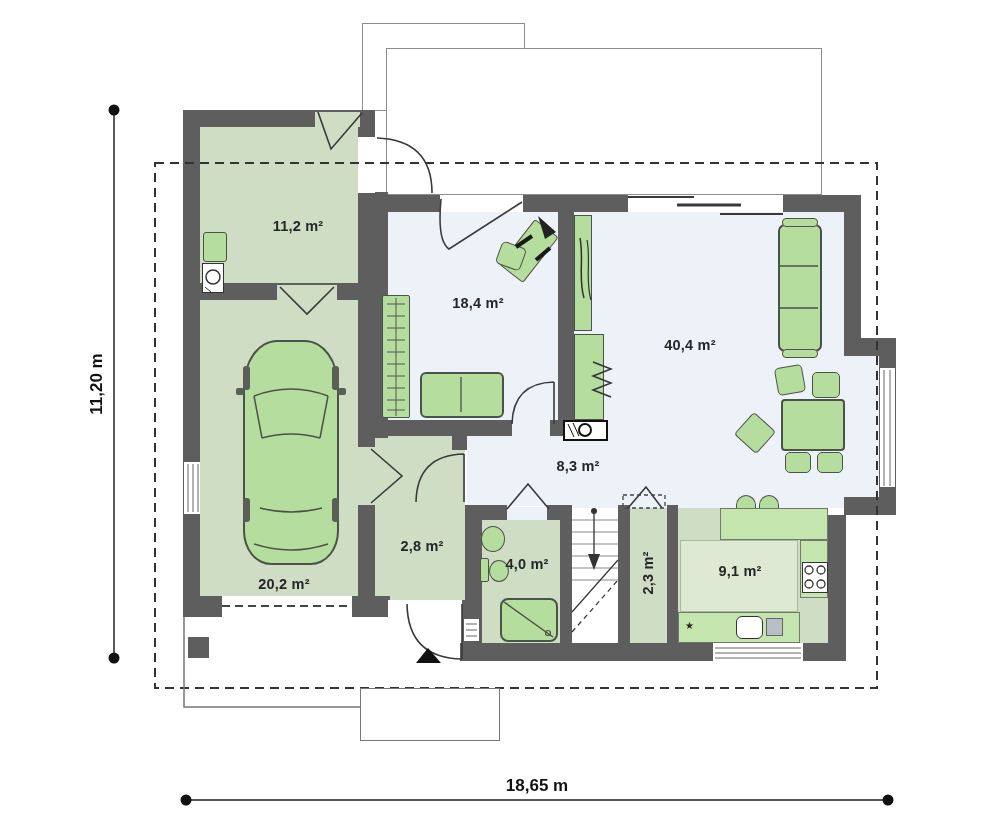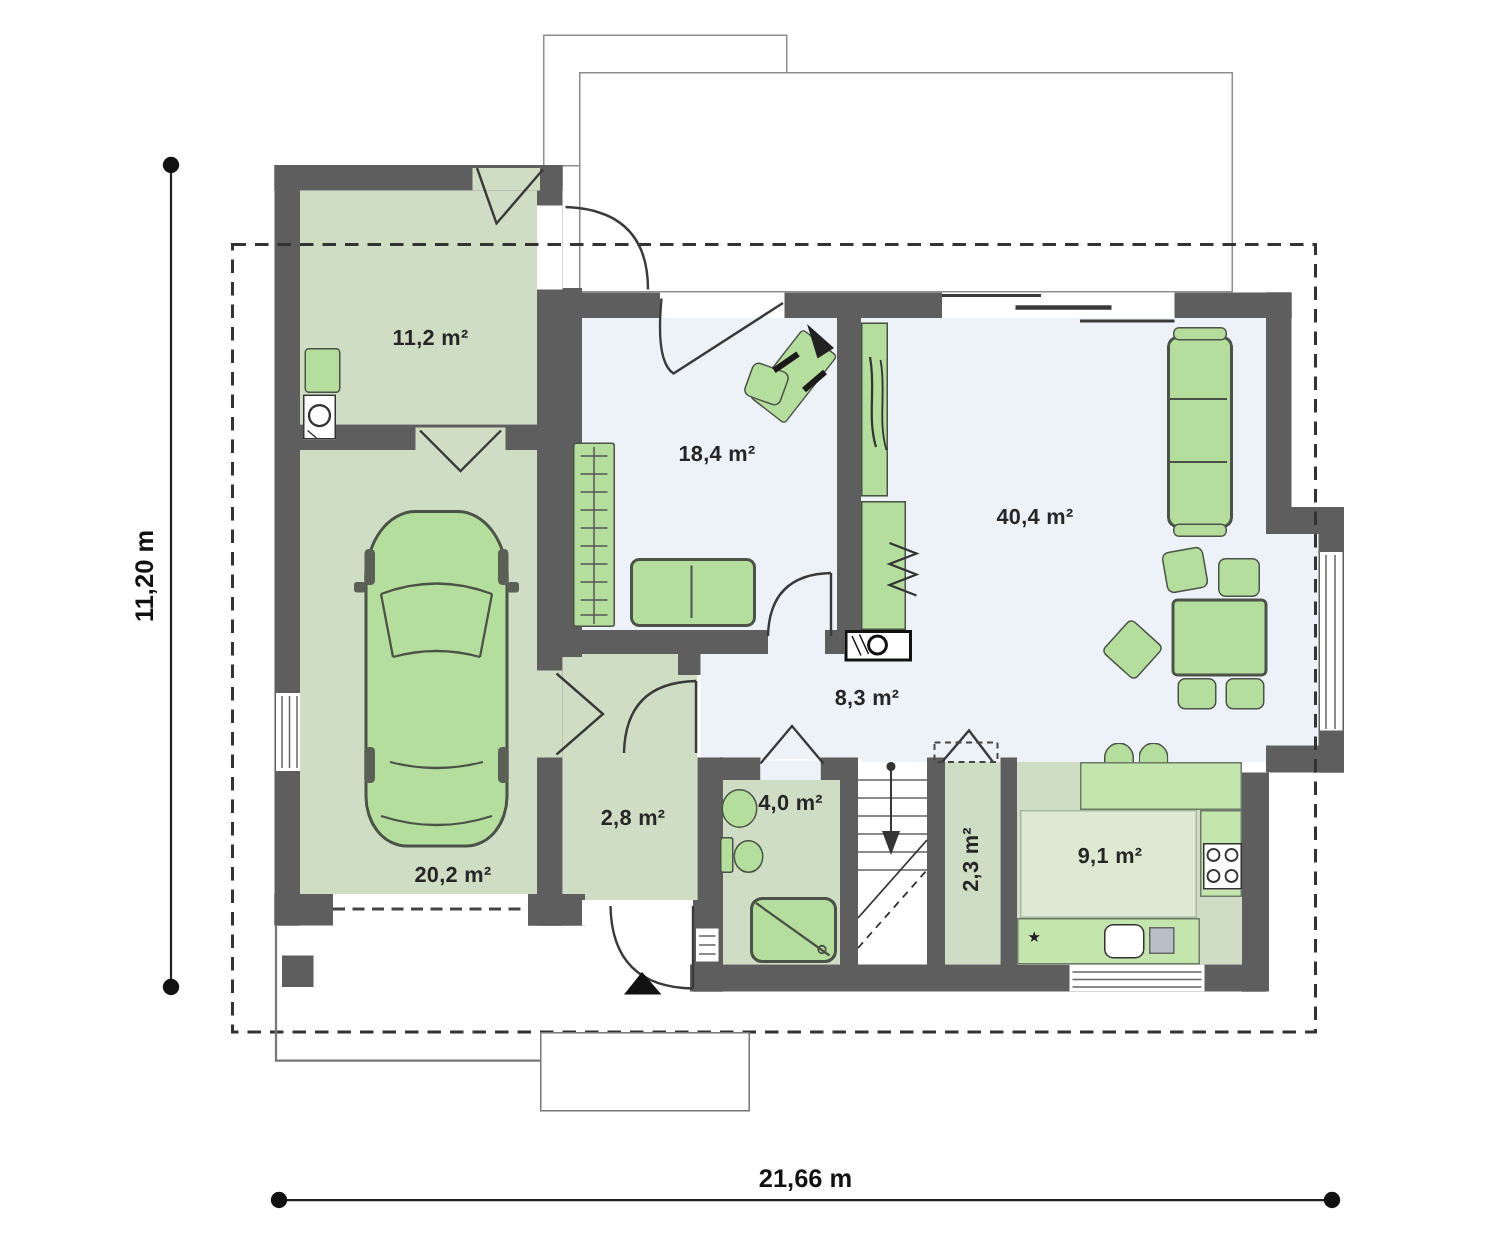--- a/index.html
+++ b/index.html
@@ -251,26 +251,26 @@
     <g>
       <line x1="114" y1="110" x2="114" y2="658" stroke="#222" stroke-width="1.5"></line>
       <circle cx="114" cy="110" r="5.5" fill="#111"></circle>
         <circle cx="114" cy="658" r="5.5" fill="#111"></circle>
       <line x1="186" y1="800" x2="888" y2="800" stroke="#222" stroke-width="1.5"></line>
       <circle cx="186" cy="800" r="5.5" fill="#111"></circle>
         <circle cx="888" cy="800" r="5.5" fill="#111"></circle>
     </g>
   </svg>
 
-  <div class="lbl" style="left:287px;top:226px;">11,2 m²</div>
+  <div class="lbl" style="left:298px;top:226px;">11,2 m²</div>
   <div class="lbl" style="left:478px;top:303px;">18,4 m²</div>
   <div class="lbl" style="left:690px;top:345px;">40,4 m²</div>
   <div class="lbl" style="left:578px;top:466px;">8,3 m²</div>
   <div class="lbl" style="left:422px;top:546px;">2,8 m²</div>
-  <div class="lbl" style="left:527px;top:536px;">4,0 m²</div>
+  <div class="lbl" style="left:527px;top:564px;">4,0 m²</div>
   <div class="lbl rot" style="left:648px;top:573px;">2,3 m²</div>
   <div class="lbl" style="left:740px;top:571px;">9,1 m²</div>
-  <div class="lbl" style="left:302px;top:584px;">20,2 m²</div>
+  <div class="lbl" style="left:284px;top:584px;">20,2 m²</div>
 
   <div class="dim rot" style="left:97px;top:384px;">11,20 m</div>
-  <div class="dim" style="left:537px;top:786px;">21,66 m</div>
+  <div class="dim" style="left:537px;top:786px;">18,65 m</div>
 
 </div>
 
 </body></html>

